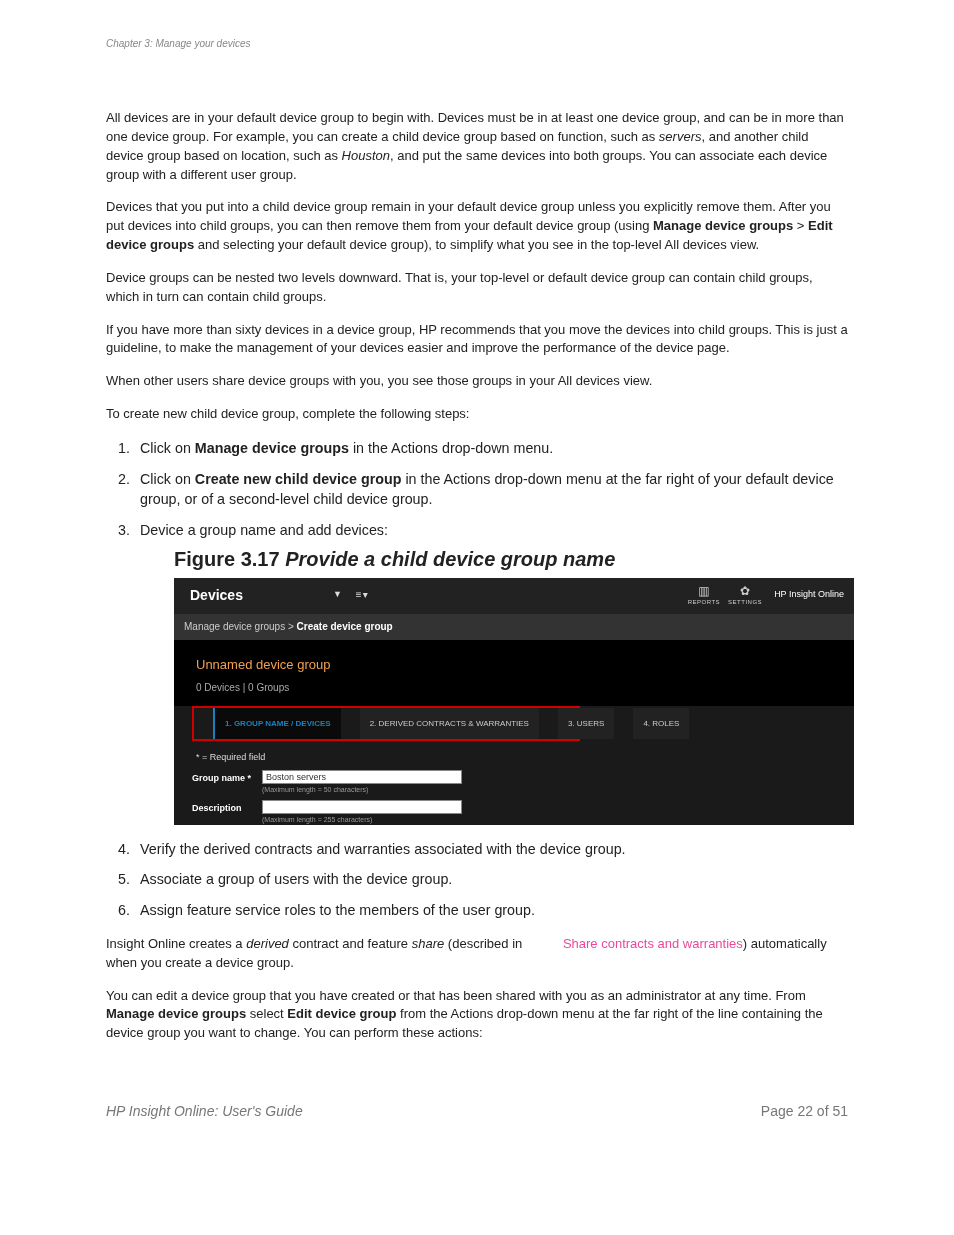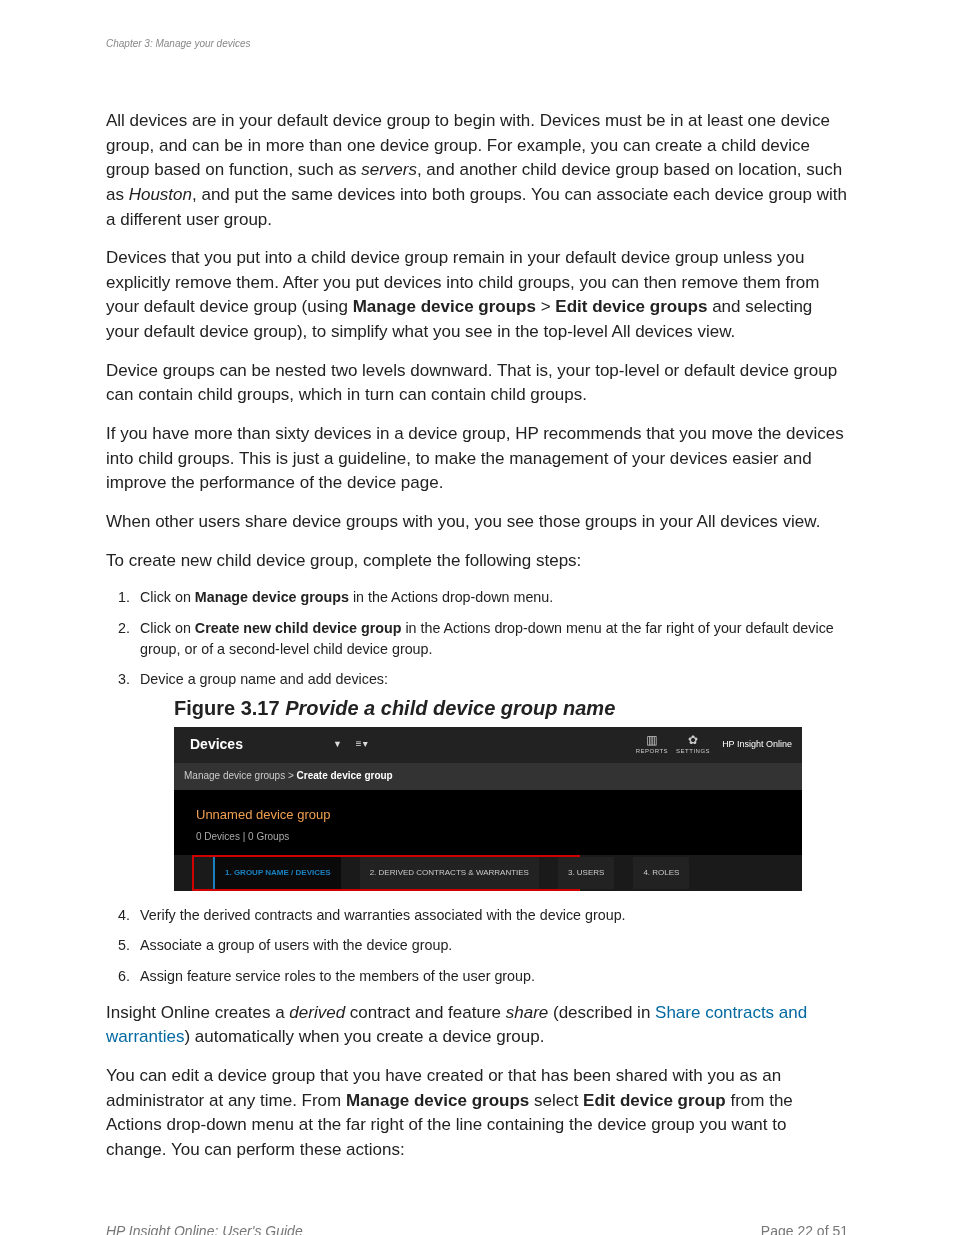--- a/index.html
+++ b/index.html
@@ -17,21 +17,21 @@
   }
   .chapter-head {
     color: #888;
     font-style: italic;
     font-size: 10px;
     margin-bottom: 60px;
   }
   .body-text {
     margin: 0 0 14px 0;
     line-height: 1.45;
-    font-size: 17px;
+    font-size: 13px;
     color: #222;
   }
   .body-text b { font-weight: bold; }
   .body-text i { font-style: italic; }
   ol.steps {
     margin: 0 0 14px 0;
     padding-left: 28px;
   }
   ol.steps li {
     margin-bottom: 10px;
@@ -41,21 +41,21 @@
     padding-left: 6px;
   }
   .figure-caption {
     margin: 4px 0 4px 34px;
     font-size: 20px;
   }
   .figure-caption b { font-weight: bold; }
   .figure-caption i { font-style: italic; font-weight: bold;}
   .figure-box {
     margin: 0 0 14px 34px;
-    width: 628px;
+    width: 680px;
     border: 0px;
     font-size: 11px;
     color: #fff;
     background: #1a1a1a;
   }
   .fig-header {
     display: flex;
     align-items: center;
     background: #222;
     padding: 8px 10px 10px 16px;
@@ -180,21 +180,21 @@
     box-sizing: border-box;
     background: #fff;
     border: 1px solid #888;
     color: #333;
   }
   .fig-form .hint {
     font-size: 7px;
     color: #999;
     margin-top: 1px;
   }
-  a.link { color: #0369a1; text-decoration: none; }
+  a.link { color: #ec4899; text-decoration: none; margin-left: 37px; }
   .footer {
     display: flex;
     justify-content: space-between;
     margin-top: 60px;
     font-size: 14px;
     color: #777;
   }
   .footer .left { font-style: italic; }
 </style>
 </head>
@@ -256,20 +256,37 @@
         <div class="fig-body">
           <div class="fig-groupname">Unnamed device group</div>
           <div class="fig-counts">0 Devices | 0 Groups</div>
         </div>
         <div class="fig-tabs">
           <div class="fig-tab active">1. GROUP NAME / DEVICES</div>
           <div class="fig-tab" style="border-left:none;">2. DERIVED CONTRACTS &amp; WARRANTIES</div>
           <div class="fig-tab" style="border-left:none;">3. USERS</div>
           <div class="fig-tab" style="border-left:none;">4. ROLES</div>
         </div>
+        <div class="fig-form">
+          <div class="req">* = Required field</div>
+          <div class="row">
+            <div class="lbl">Group name *</div>
+            <div class="inp">
+              <input type="text" value="Boston servers" style="">
+              <div class="hint">(Maximum length = 50 characters)</div>
+            </div>
+          </div>
+          <div class="row">
+            <div class="lbl">Description</div>
+            <div class="inp">
+              <input type="text" value="" style="">
+              <div class="hint">(Maximum length = 255 characters)</div>
+            </div>
+          </div>
+        </div>
       </div>
     </li>
     <li>Verify the derived contracts and warranties associated with the device group.</li>
     <li>Associate a group of users with the device group.</li>
     <li>Assign feature service roles to the members of the user group.</li>
   </ol>
 
   <p class="body-text">
     <span>Insight Online creates a </span><i>derived</i><span> contract and feature </span><i>share</i><span> (described in </span><a class="link">Share contracts and warranties</a><span>) automatically when you create a device group.</span>
   </p>

